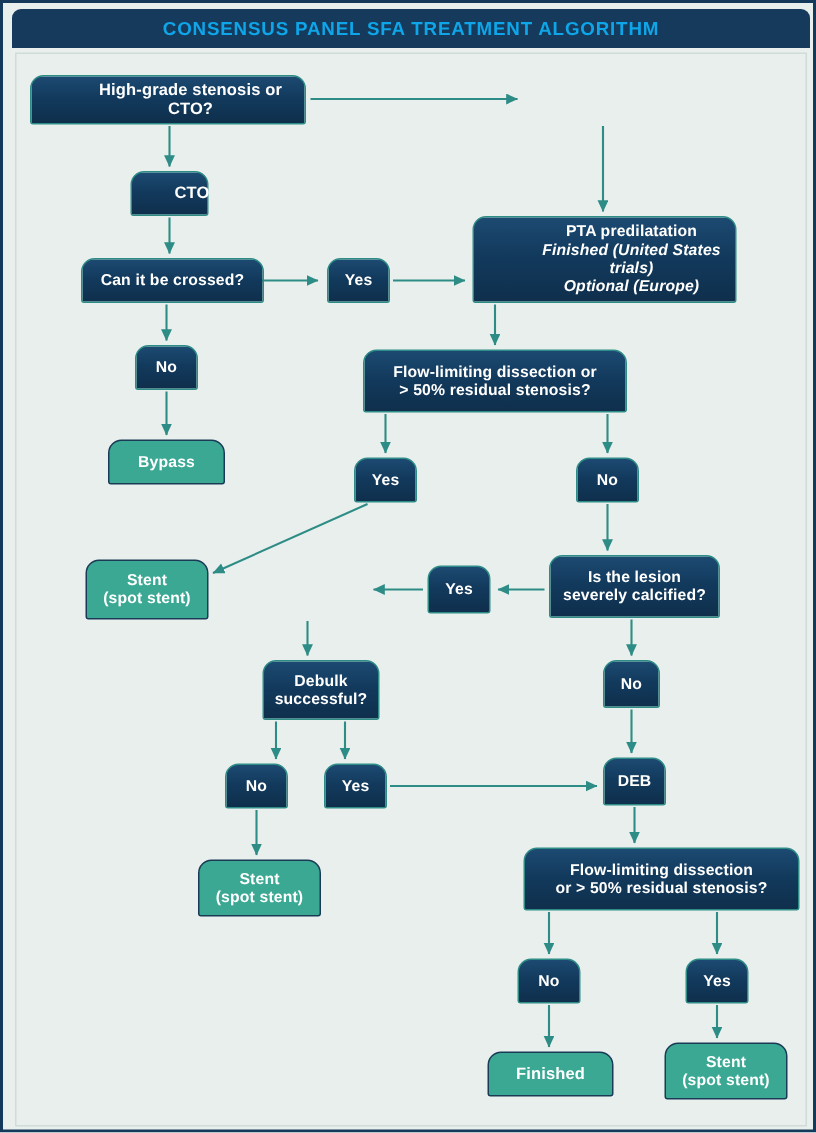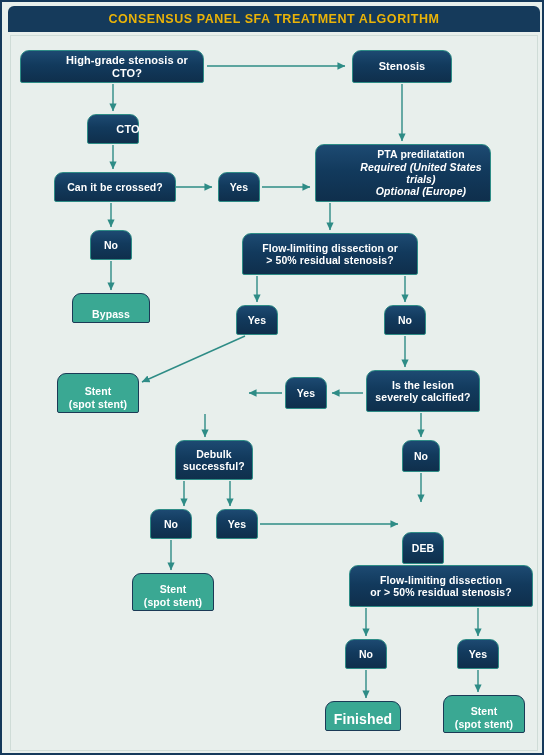--- a/index.html
+++ b/index.html
@@ -20,21 +20,21 @@
     overflow: hidden;
   }
   #header-bar {
     position: absolute;
     left: 6px;
     top: 4px;
     width: 532px;
     height: 26px;
     background: #153a5b;
     border-radius: 6px 6px 0 0;
-    color: #eab308;
+    color: #0ea5e9;
     font-size: 12.5px;
     font-weight: bold;
     letter-spacing: 0.55px;
     display: flex;
     align-items: center;
     justify-content: center;
     text-align: center;
     box-sizing: border-box;
   }
   #canvas-frame {
@@ -68,21 +68,20 @@
     padding: 2px 6px;
     letter-spacing: 0.1px;
   }
   .node.navy {
     background: linear-gradient(180deg, #1d4a72 0%, #123a5d 45%, #0f2f4c 100%);
     border: 1.5px solid #2e8c86;
   }
   .node.teal {
     background: #3aa893;
     border: 1.5px solid #1b3a56;
-    align-items: flex-end;
   }
   .node .line2 {
     display: block;
   }
   .node .ital {
     display: block;
     font-style: italic;
   }
   svg#edges {
     position: absolute;
@@ -145,44 +144,39 @@
         <path d="M 476 668 L 476 690" class="edge" marker-end="url(#ah)"></path>
       </g>
   </svg>
 
   <div id="nodes">
       <div class="node navy" style="left: 18px; top: 48px; width: 184px; height: 33px; font-size: 11px; padding-left: 36px;">
         <div>
           <span class="line2">High-grade stenosis or CTO?</span>
         </div>
       </div>
-      <div class="node navy" style="left: 350px; top: 48px; width: 100px; height: 33px; font-size: 11px;">
-        <div>
-          <span class="line2">Stenosis</span>
-        </div>
-      </div>
       <div class="node navy" style="left: 85px; top: 112px; width: 52px; height: 30px; font-size: 11px; padding-left: 36px;">
         <div>
           <span class="line2">CTO</span>
         </div>
       </div>
       <div class="node navy" style="left: 52px; top: 170px; width: 122px; height: 30px; font-size: 10.5px;">
         <div>
           <span class="line2">Can it be crossed?</span>
         </div>
       </div>
       <div class="node navy" style="left: 216px; top: 170px; width: 42px; height: 30px; font-size: 10.5px;">
         <div>
           <span class="line2">Yes</span>
         </div>
       </div>
       <div class="node navy" style="left: 313px; top: 142px; width: 176px; height: 58px; font-size: 10.5px; padding-left: 42px;">
         <div>
           <span class="line2">PTA predilatation</span>
-          <span class="ital">Required (United States trials)</span>
+          <span class="ital">Finished (United States trials)</span>
           <span class="ital">Optional (Europe)</span>
         </div>
       </div>
       <div class="node navy" style="left: 88px; top: 228px; width: 42px; height: 30px; font-size: 10.5px;">
         <div>
           <span class="line2">No</span>
         </div>
       </div>
       <div class="node navy" style="left: 240px; top: 231px; width: 176px; height: 42px; font-size: 10.5px;">
         <div>
@@ -236,21 +230,21 @@
       <div class="node navy" style="left: 148px; top: 507px; width: 42px; height: 30px; font-size: 10.5px;">
         <div>
           <span class="line2">No</span>
         </div>
       </div>
       <div class="node navy" style="left: 214px; top: 507px; width: 42px; height: 30px; font-size: 10.5px;">
         <div>
           <span class="line2">Yes</span>
         </div>
       </div>
-      <div class="node navy" style="left: 400px; top: 503px; width: 42px; height: 32px; font-size: 10.5px; margin-top: 27px;">
+      <div class="node navy" style="left: 400px; top: 503px; width: 42px; height: 32px; font-size: 10.5px;">
         <div>
           <span class="line2">DEB</span>
         </div>
       </div>
       <div class="node teal" style="left: 130px; top: 571px; width: 82px; height: 38px; font-size: 10.5px;">
         <div>
           <span class="line2">Stent</span>
           <span class="line2">(spot stent)</span>
         </div>
       </div>
@@ -263,21 +257,21 @@
       <div class="node navy" style="left: 343px; top: 637px; width: 42px; height: 30px; font-size: 10.5px;">
         <div>
           <span class="line2">No</span>
         </div>
       </div>
       <div class="node navy" style="left: 455px; top: 637px; width: 42px; height: 30px; font-size: 10.5px;">
         <div>
           <span class="line2">Yes</span>
         </div>
       </div>
-      <div class="node teal" style="left: 323px; top: 699px; width: 76px; height: 30px; font-size: 14px;">
+      <div class="node teal" style="left: 323px; top: 699px; width: 84px; height: 30px; font-size: 11px;">
         <div>
           <span class="line2">Finished</span>
         </div>
       </div>
       <div class="node teal" style="left: 441px; top: 693px; width: 82px; height: 38px; font-size: 10.5px;">
         <div>
           <span class="line2">Stent</span>
           <span class="line2">(spot stent)</span>
         </div>
       </div>

